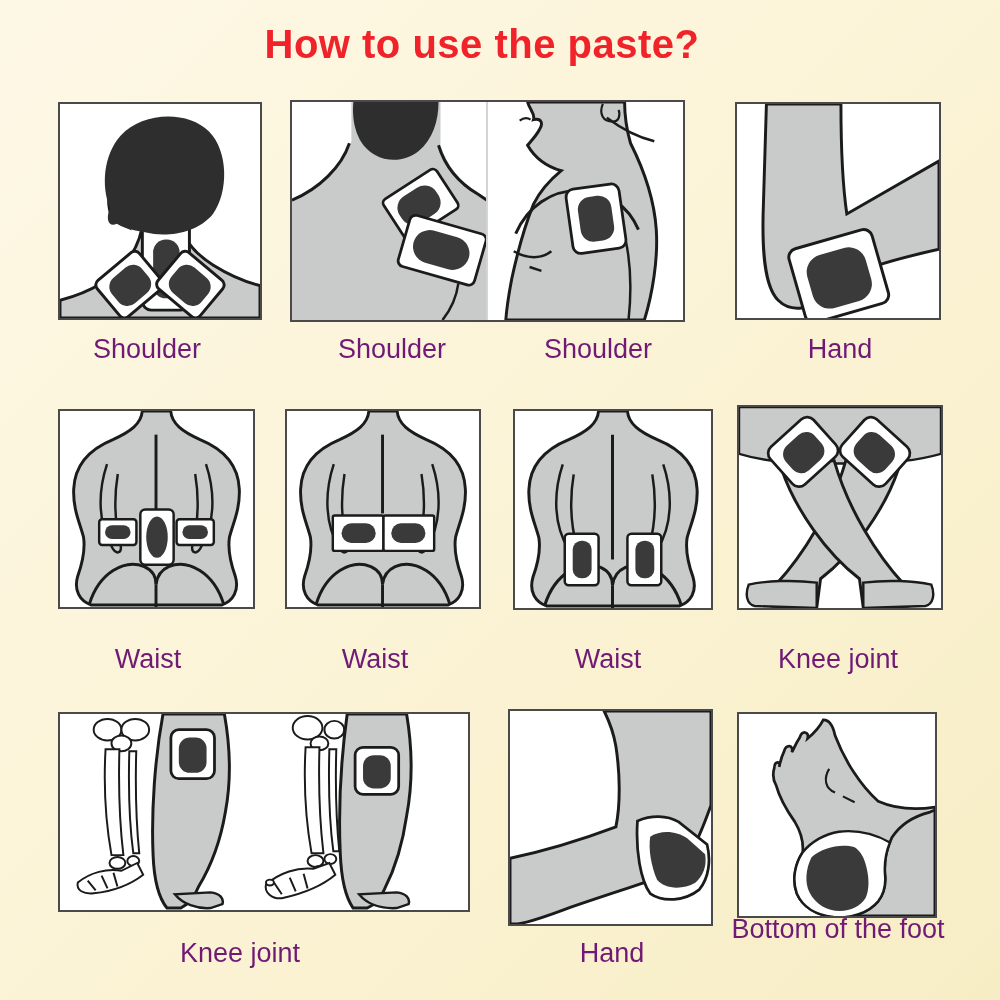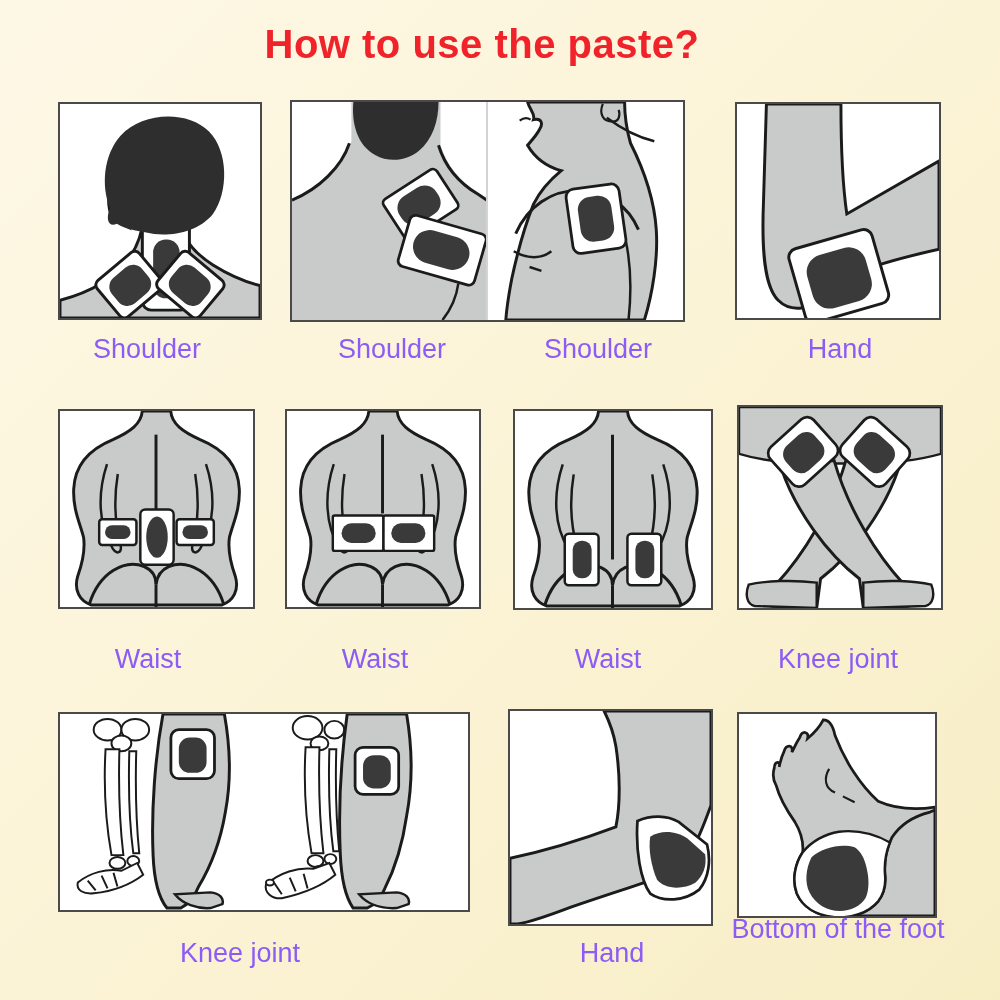--- a/index.html
+++ b/index.html
@@ -12,21 +12,21 @@
     position:absolute;top:22px;left:0;width:964px;text-align:center;
     color:#f0232a;font-size:40px;font-weight:600;letter-spacing:0.5px;
   }
   .panel{
     position:absolute;background:#ffffff;border:2px solid #4a4a4a;
     box-sizing:border-box;overflow:hidden;
   }
   .panel svg{display:block;width:100%;height:100%;}
   .lbl{
     position:absolute;transform:translateX(-50%);
-    color:#8b5cf6;font-size:27px;font-weight:500;white-space:nowrap;
+    color:#701a75;font-size:27px;font-weight:500;white-space:nowrap;
   }
 </style>
 </head>
 <body>
 
 <div class="title">How to use the paste?</div>
 
 <div class="panel" style="left:58px;top:102px;width:204px;height:218px;">
   <svg viewBox="0 0 204 218" preserveAspectRatio="none">
     <path d="M0,200 C30,192 55,178 70,158 C80,144 84,130 86,114 L120,114 C123,134 134,150 156,164 C172,174 188,181 204,185 L204,218 L0,218 Z" fill="#c9caca" stroke="#1b1b1b" stroke-width="3"></path>

